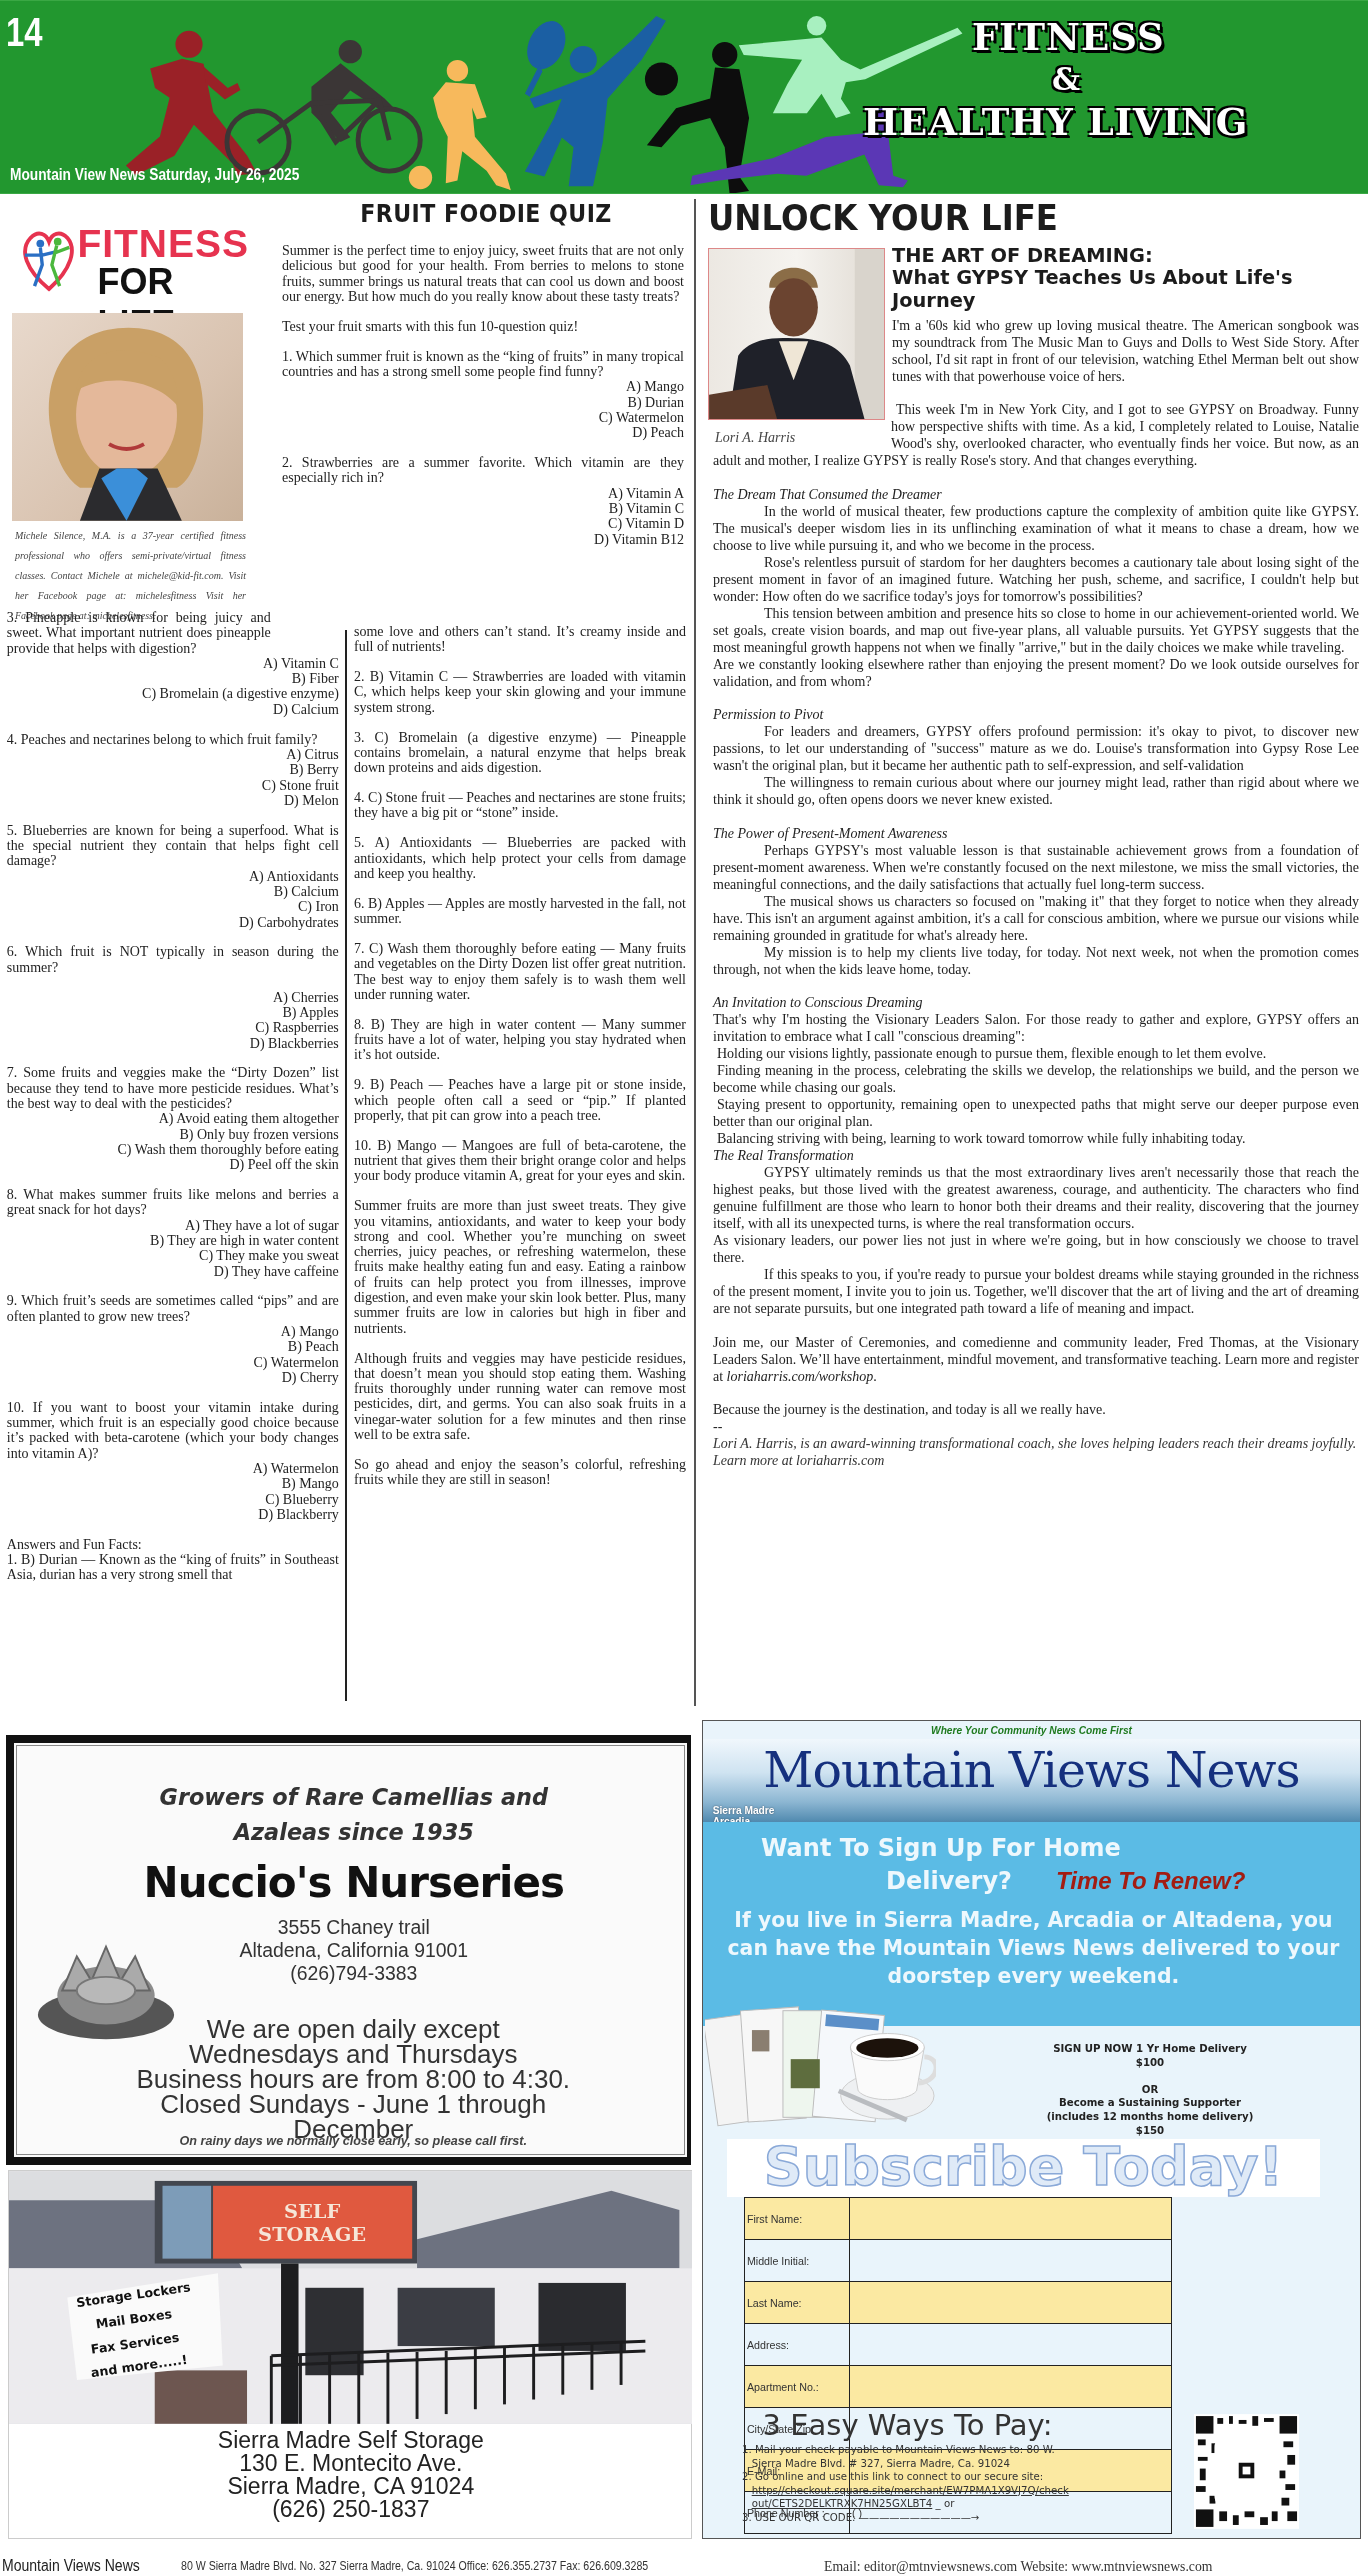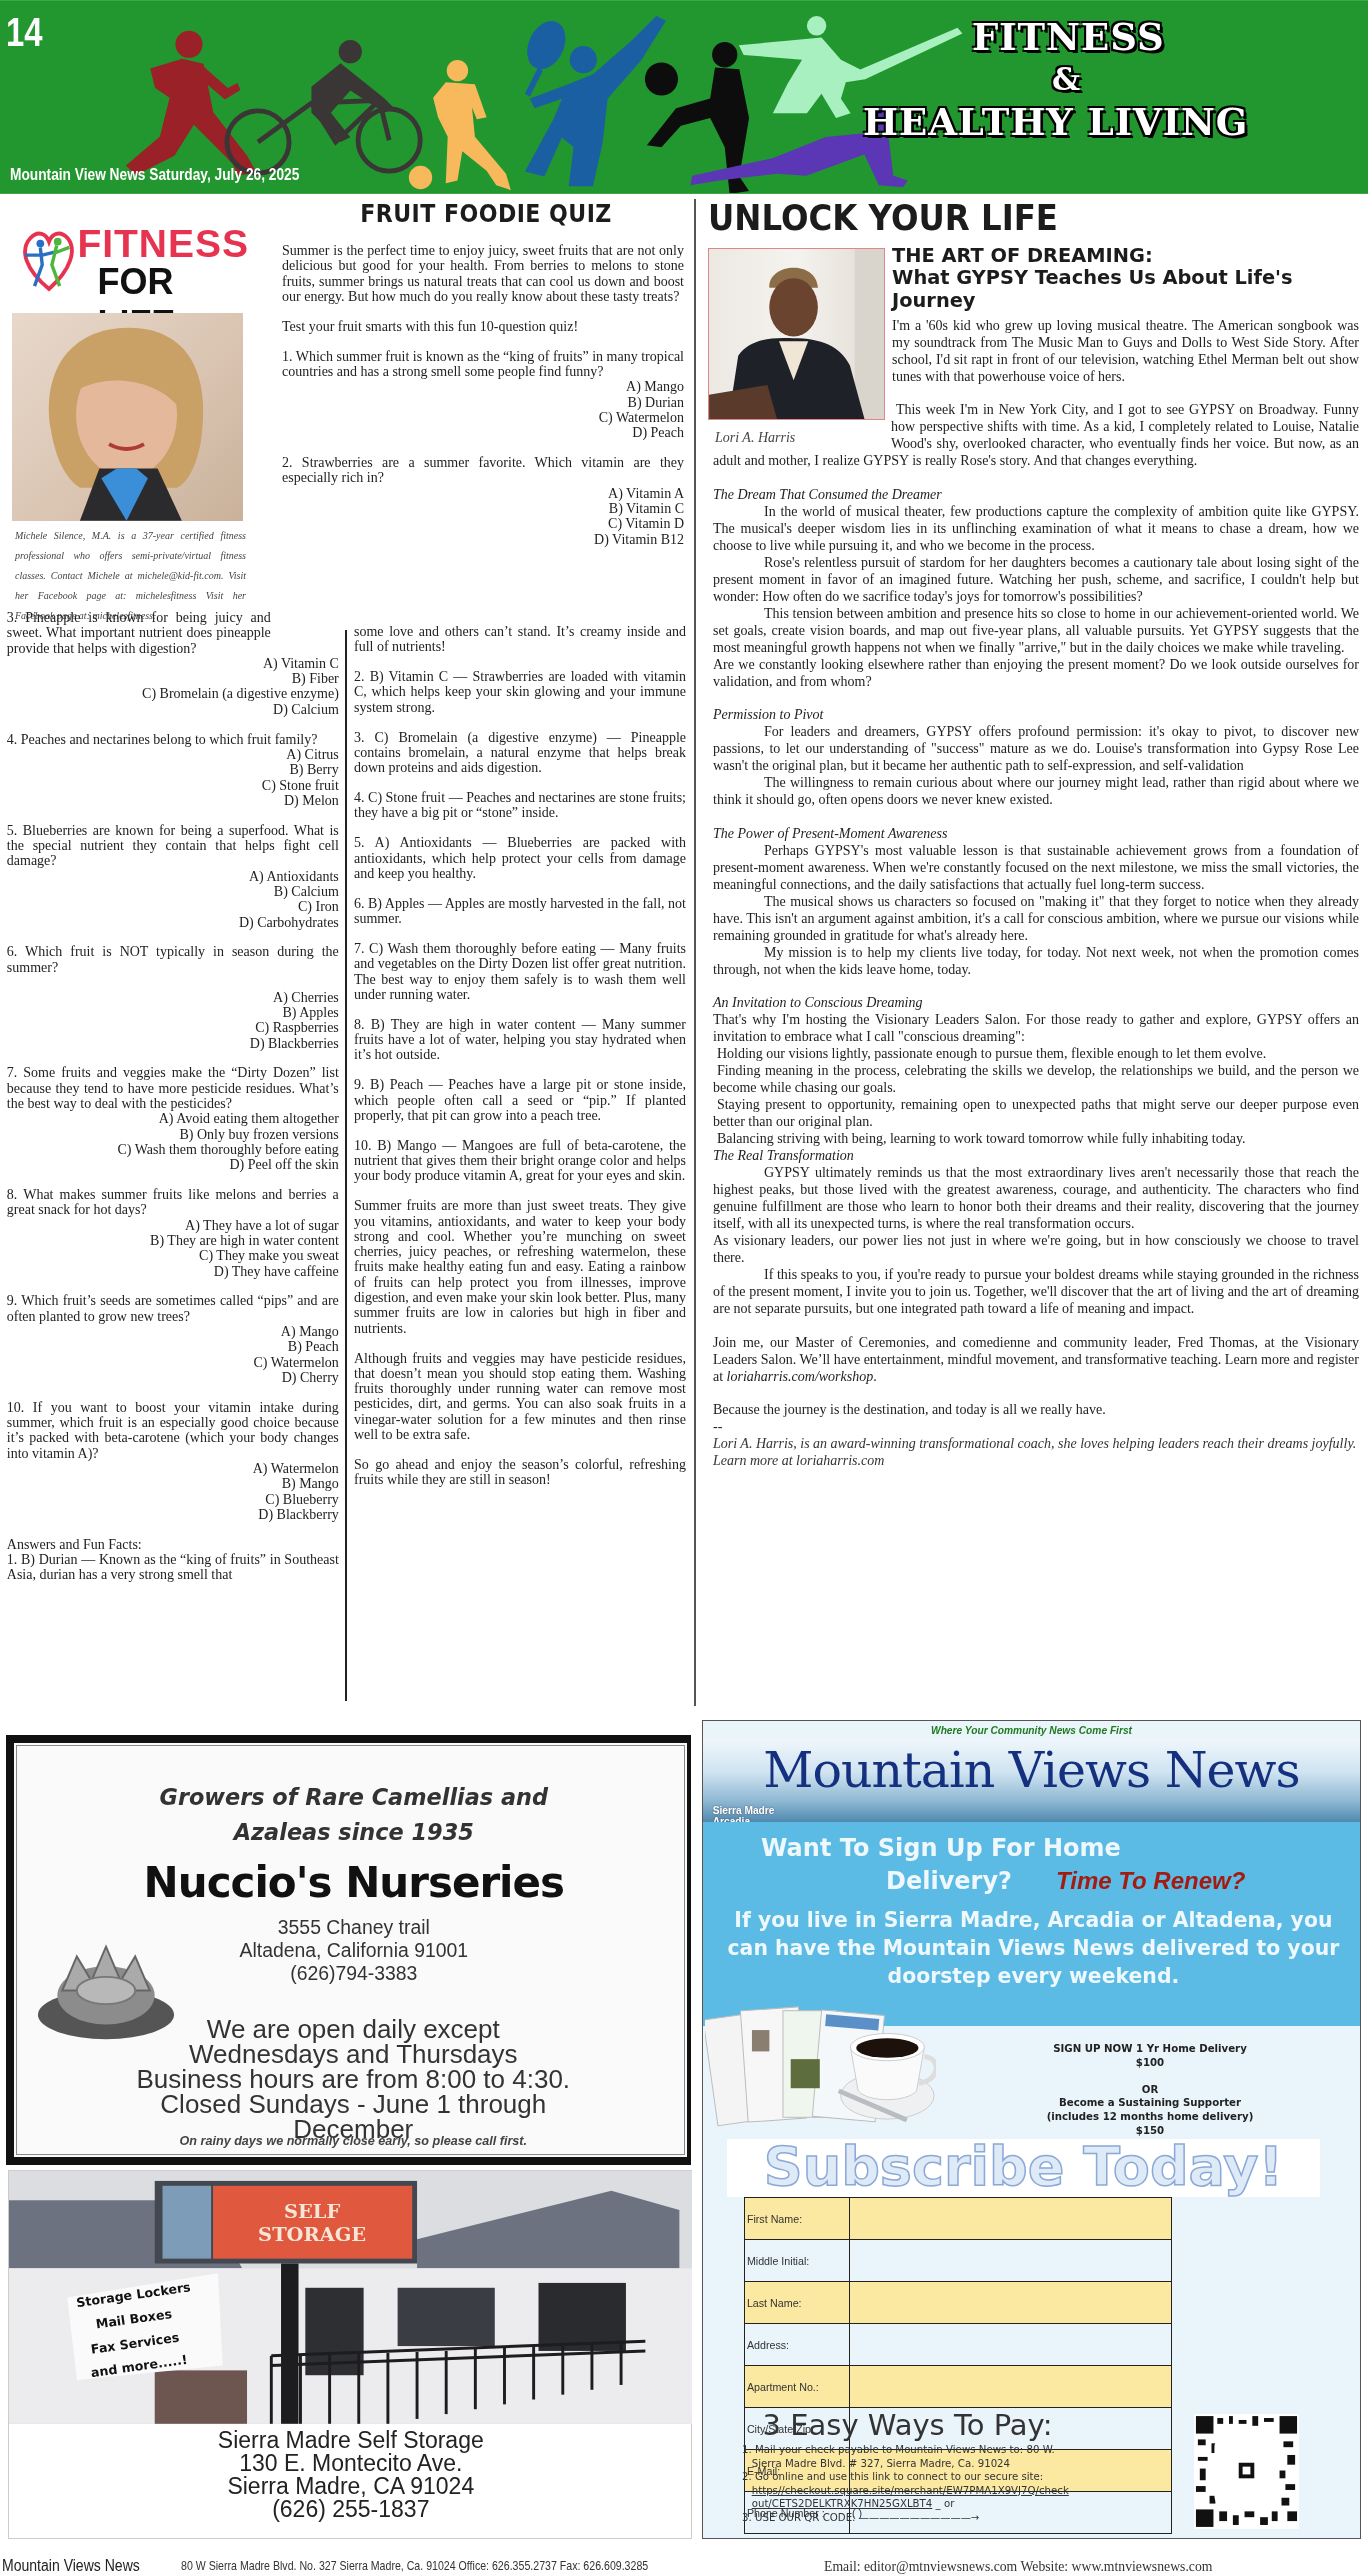--- a/index.html
+++ b/index.html
@@ -387,21 +387,21 @@
         <text x="90" y="162" transform="rotate(-8 90 162)">Mail Boxes</text>
         <text x="85" y="188" transform="rotate(-8 85 188)">Fax Services</text>
         <text x="85" y="212" transform="rotate(-8 85 212)">and more.....!</text>
       </g>
     </svg>
   </div>
   <div class="txt">
     <div>Sierra Madre Self Storage</div>
     <div>130 E. Montecito Ave.</div>
     <div>Sierra Madre, CA 91024</div>
-    <div>(626) 255-1837</div>
+    <div>(626) 250-1837</div>
   </div>
 </div>
 
 <div class="mvn">
   <div class="tag">Where Your Community News Come First</div>
   <div class="banner">
     <div class="name">Mountain Views News</div>
     <div class="cities">
       <span>Sierra Madre</span>
       <span>Arcadia</span>

